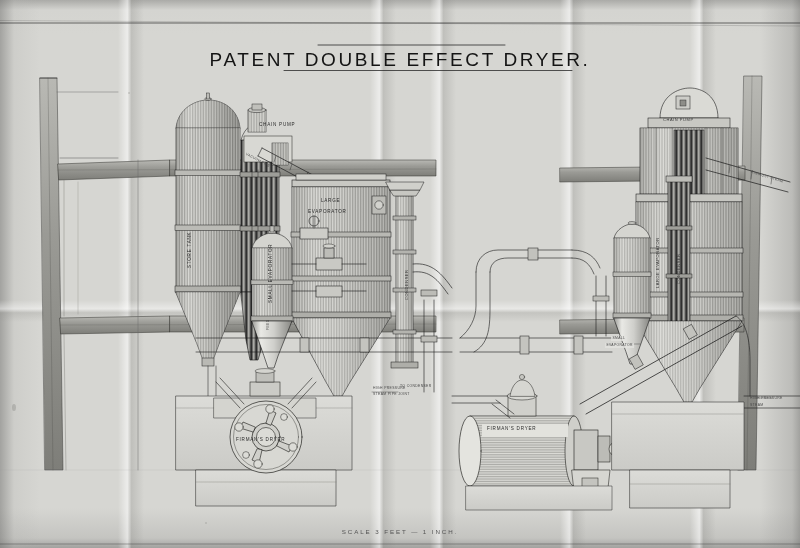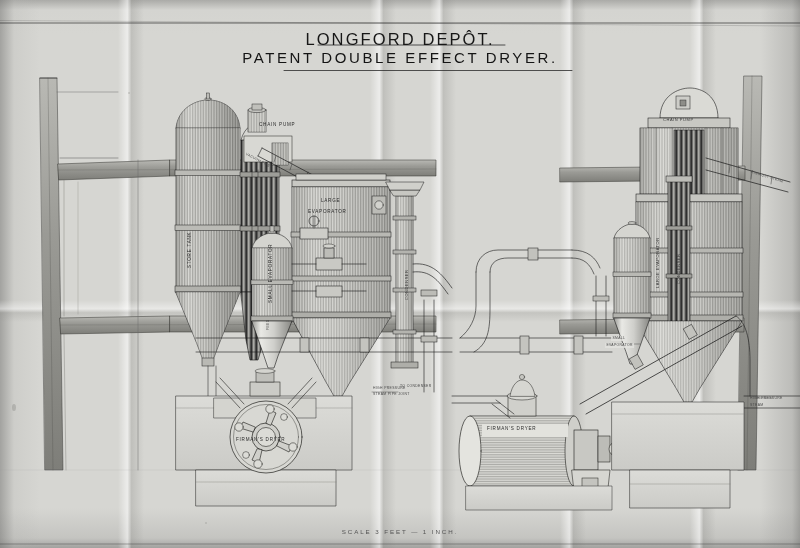--- a/index.html
+++ b/index.html
@@ -73,21 +73,21 @@
   #title1 {
     left: 0; right: 0; top: 30px;
     text-align: center;
     font-size: 16.5px;
     letter-spacing: 2.1px;
     color: #171717;
   }
   #title2 {
     left: 0; right: 0; top: 49px;
     text-align: center;
-    font-size: 15px;
+    font-size: 19px;
     letter-spacing: 2.6px;
     color: #141414;
   }
   #scale {
     left: 0; right: 0; top: 528px;
     text-align: center;
     font-size: 6.2px;
     letter-spacing: 1.9px;
     color: #555;
   }
@@ -483,21 +483,20 @@
 
       <g stroke="#3a3a38" stroke-width="0.4">
         <path d="M372 392 L398 392"></path>
         <path d="M756 398 L772 398"></path>
         <path d="M640 344 L628 344"></path>
       </g>
     </g>
   </svg>
   </div>
 
-  <div class="tx" id="title1">LONGFORD   DEPÔT.</div>
   <div class="tx" id="title2">PATENT  DOUBLE  EFFECT  DRYER.</div>
   <div class="tx" id="scale">SCALE 3 FEET — 1 INCH.</div>
 
   <div class="tx lbl" style="left:259px; top:122px;">CHAIN PUMP</div>
 
   <div class="tx lbl rot90" style="left:187px; top:268px;">STORE TANK</div>
 
   <div class="tx lbl" style="left:321px; top:198px;">LARGE</div>
   <div class="tx lbl" style="left:308px; top:209px;">EVAPORATOR</div>
 

